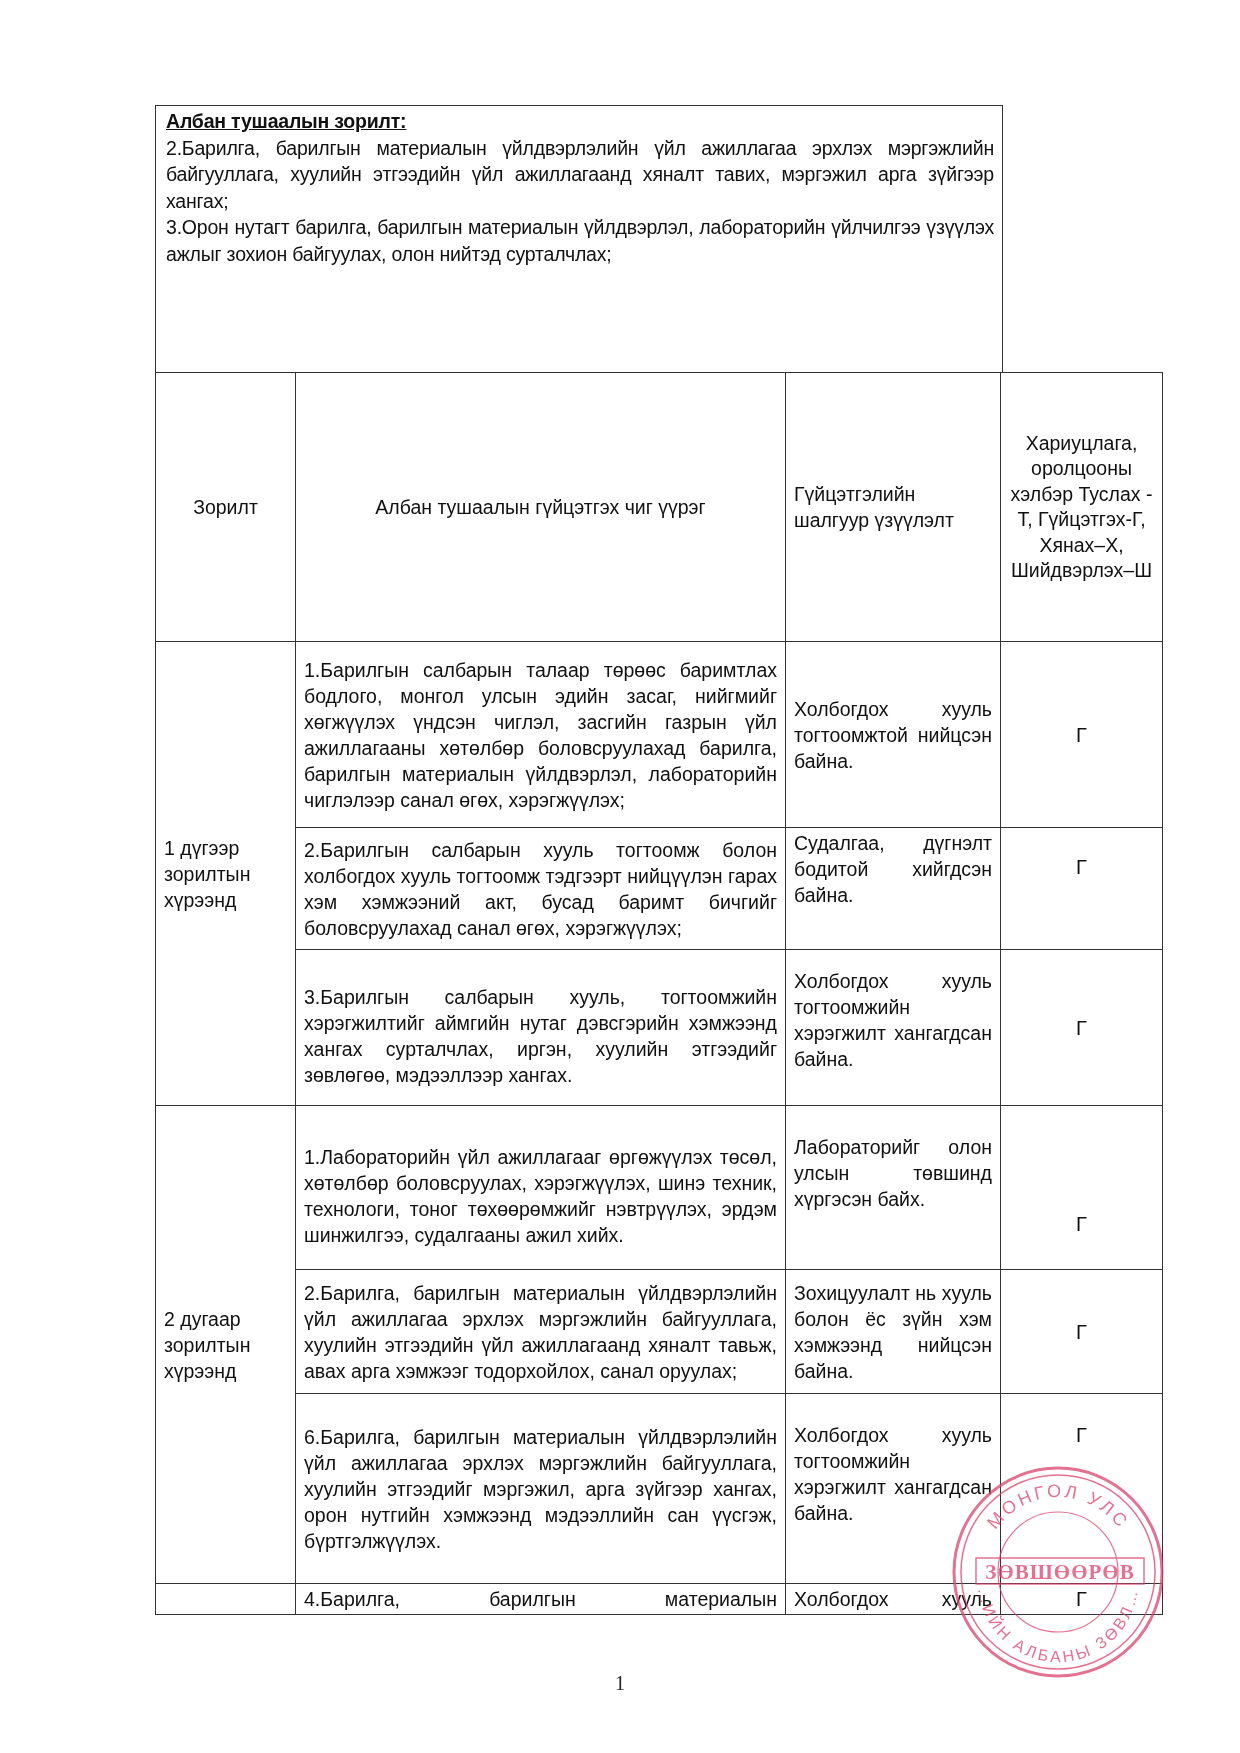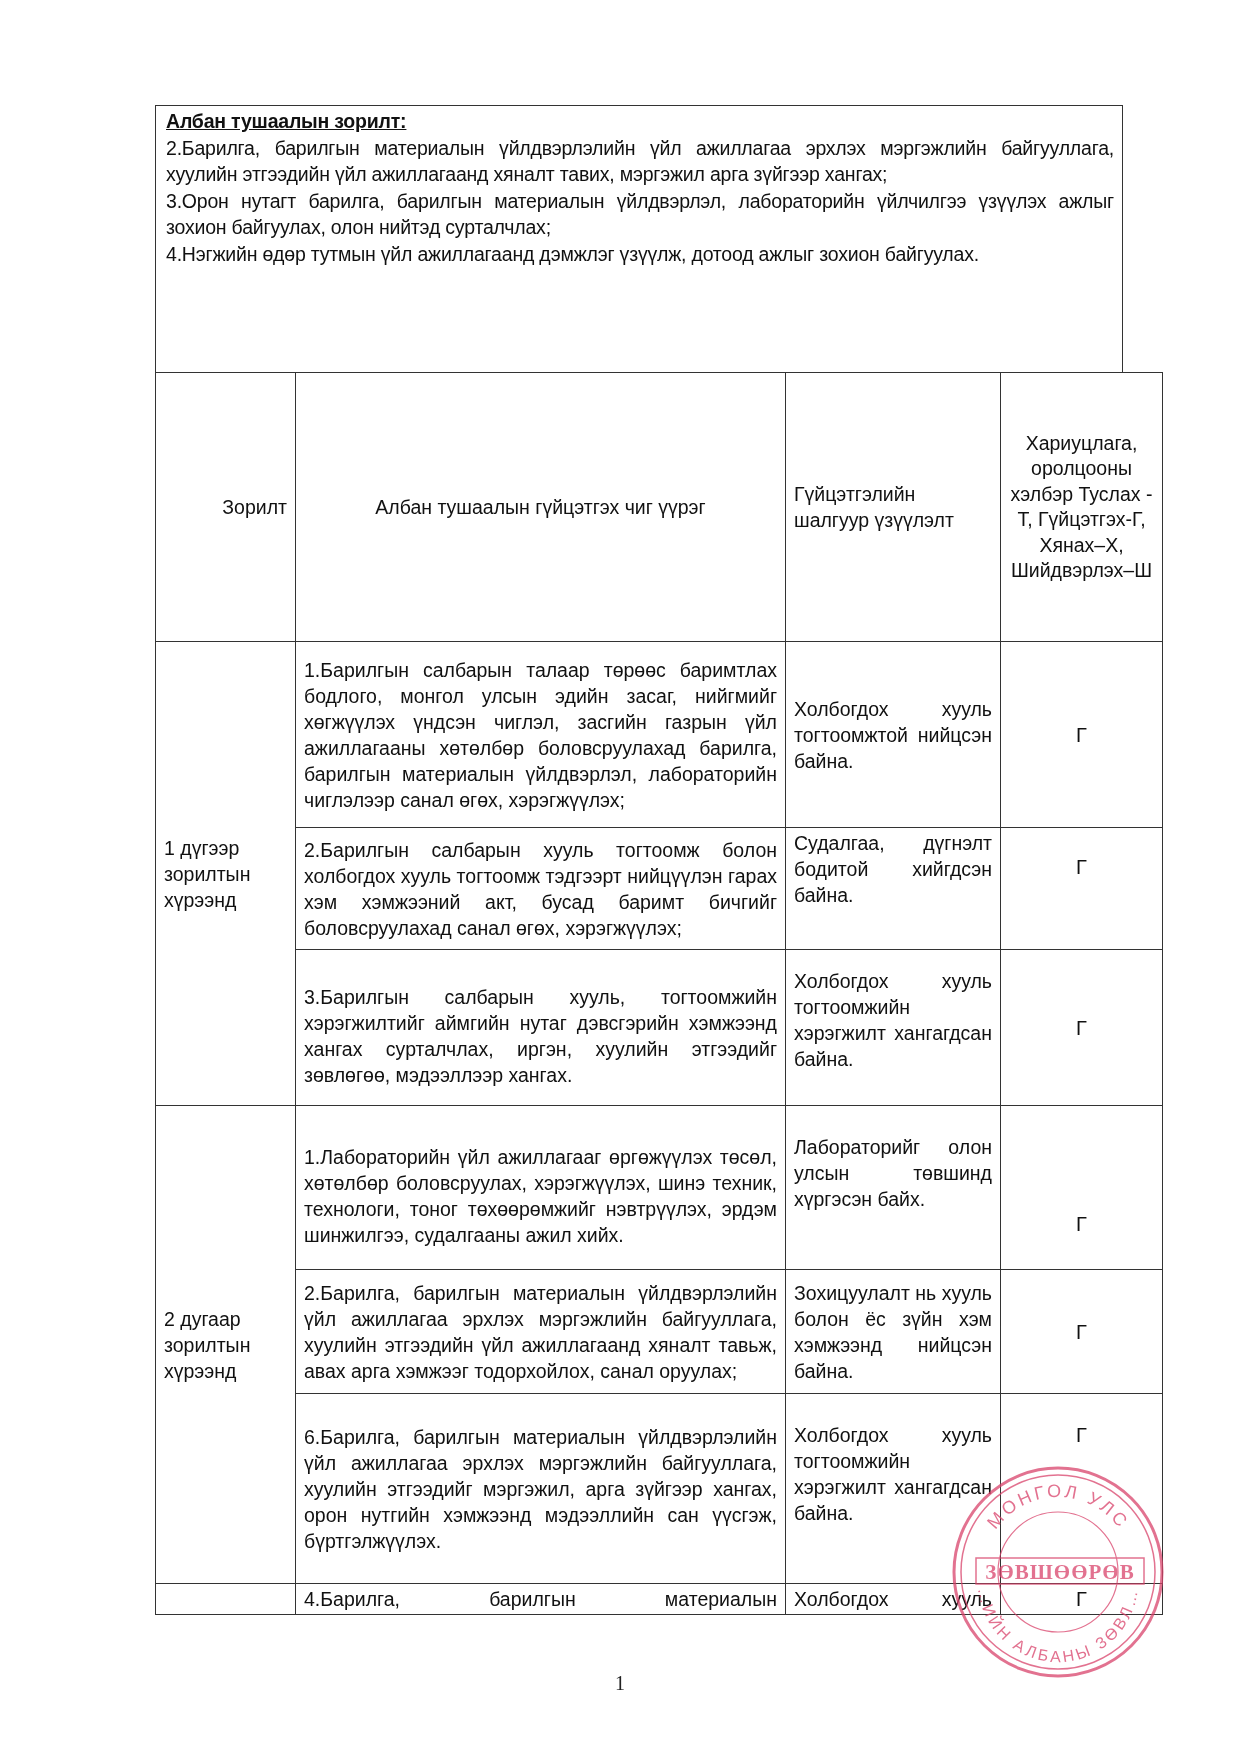--- a/index.html
+++ b/index.html
@@ -1,37 +1,37 @@
 <!DOCTYPE html>
 <html><head>
 <meta charset="utf-8">
 <style>
   html, body { margin: 0; padding: 0; background: #ffffff; }
   body { width: 1240px; height: 1753px; position: relative; overflow: hidden; font-family: "Liberation Sans", sans-serif; color: #111; }
   .page { position: absolute; left: 0; top: 0; width: 1240px; height: 1753px; }
   .goal-box {
-    position: absolute; left: 155px; top: 105px; width: 968px; height: 267px;
+    position: absolute; left: 155px; top: 105px; width: 848px; height: 267px;
     border: 1.5px solid #333; border-bottom: none; box-sizing: border-box;
     padding: 2px 8px 0 10px;
     font-family: "Liberation Sans", sans-serif; font-size: 19.5px; line-height: 26.6px;
     text-align: justify; letter-spacing: -0.2px;
   }
   .goal-title { font-weight: bold; text-decoration: underline; }
   .goal-item { margin: 0; }
   table.duties {
     position: absolute; left: 155px; top: 372px; width: 1007px;
     border-collapse: collapse; table-layout: fixed;
     font-family: "Liberation Sans", sans-serif; font-size: 19.5px; line-height: 26px;
   }
   table.duties td, table.duties th {
     border: 1.5px solid #333; vertical-align: middle; padding: 2px 8px; font-weight: normal;
   }
   col.c1 { width: 140px; } col.c2 { width: 490px; } col.c3 { width: 215px; } col.c4 { width: 162px; }
   .hdr-row th { height: 264px; }
-  th.h1 { text-align: right; padding-left: 12px; margin-top: 17px; }
+  th.h1 { text-align: center; padding-left: 12px; margin-top: 17px; }
   th.h2 { text-align: center; padding-top: 20px; }
   th.h3 { text-align: left; padding-top: 20px; }
   th.h4 { padding: 0 4px; line-height: 25.5px; }
   td.goal-cell { text-align: left; padding: 2px 10px; }
   td.duty { text-align: justify; padding: 2px 8px 2px 12px; vertical-align: top; }
   td.crit { text-align: justify; padding: 2px 8px; }
   td.role { text-align: center; font-size: 20px; }
   .r1 { height: 186px; } .r2 { height: 122px; } .r3 { height: 156px; }
   .r4 { height: 164px; } .r5 { height: 124px; } .r6 { height: 190px; } .r7 { height: 20px; }
   .pad-top { padding-top: 18px !important; }
@@ -46,21 +46,20 @@
 </style>
 </head>
 <body>
 
 <div class="page">
 
   <div class="goal-box">
     <div class="goal-title">Албан тушаалын зорилт:</div>
     <p class="goal-item">2.Барилга, барилгын материалын үйлдвэрлэлийн үйл ажиллагаа эрхлэх мэргэжлийн байгууллага, хуулийн этгээдийн үйл ажиллагаанд хяналт тавих, мэргэжил арга зүйгээр хангах;</p>
     <p class="goal-item">3.Орон нутагт барилга, барилгын материалын үйлдвэрлэл, лабораторийн үйлчилгээ үзүүлэх ажлыг зохион байгуулах, олон нийтэд сурталчлах;</p>
-    <p class="goal-item">4.Нэгжийн өдөр тутмын үйл ажиллагаанд дэмжлэг үзүүлж, дотоод ажлыг зохион байгуулах.</p>
   </div>
 
   <table class="duties">
     <colgroup>
         <col class="c1">
         <col class="c2">
         <col class="c3">
         <col class="c4">
       </colgroup>
     <tbody>

